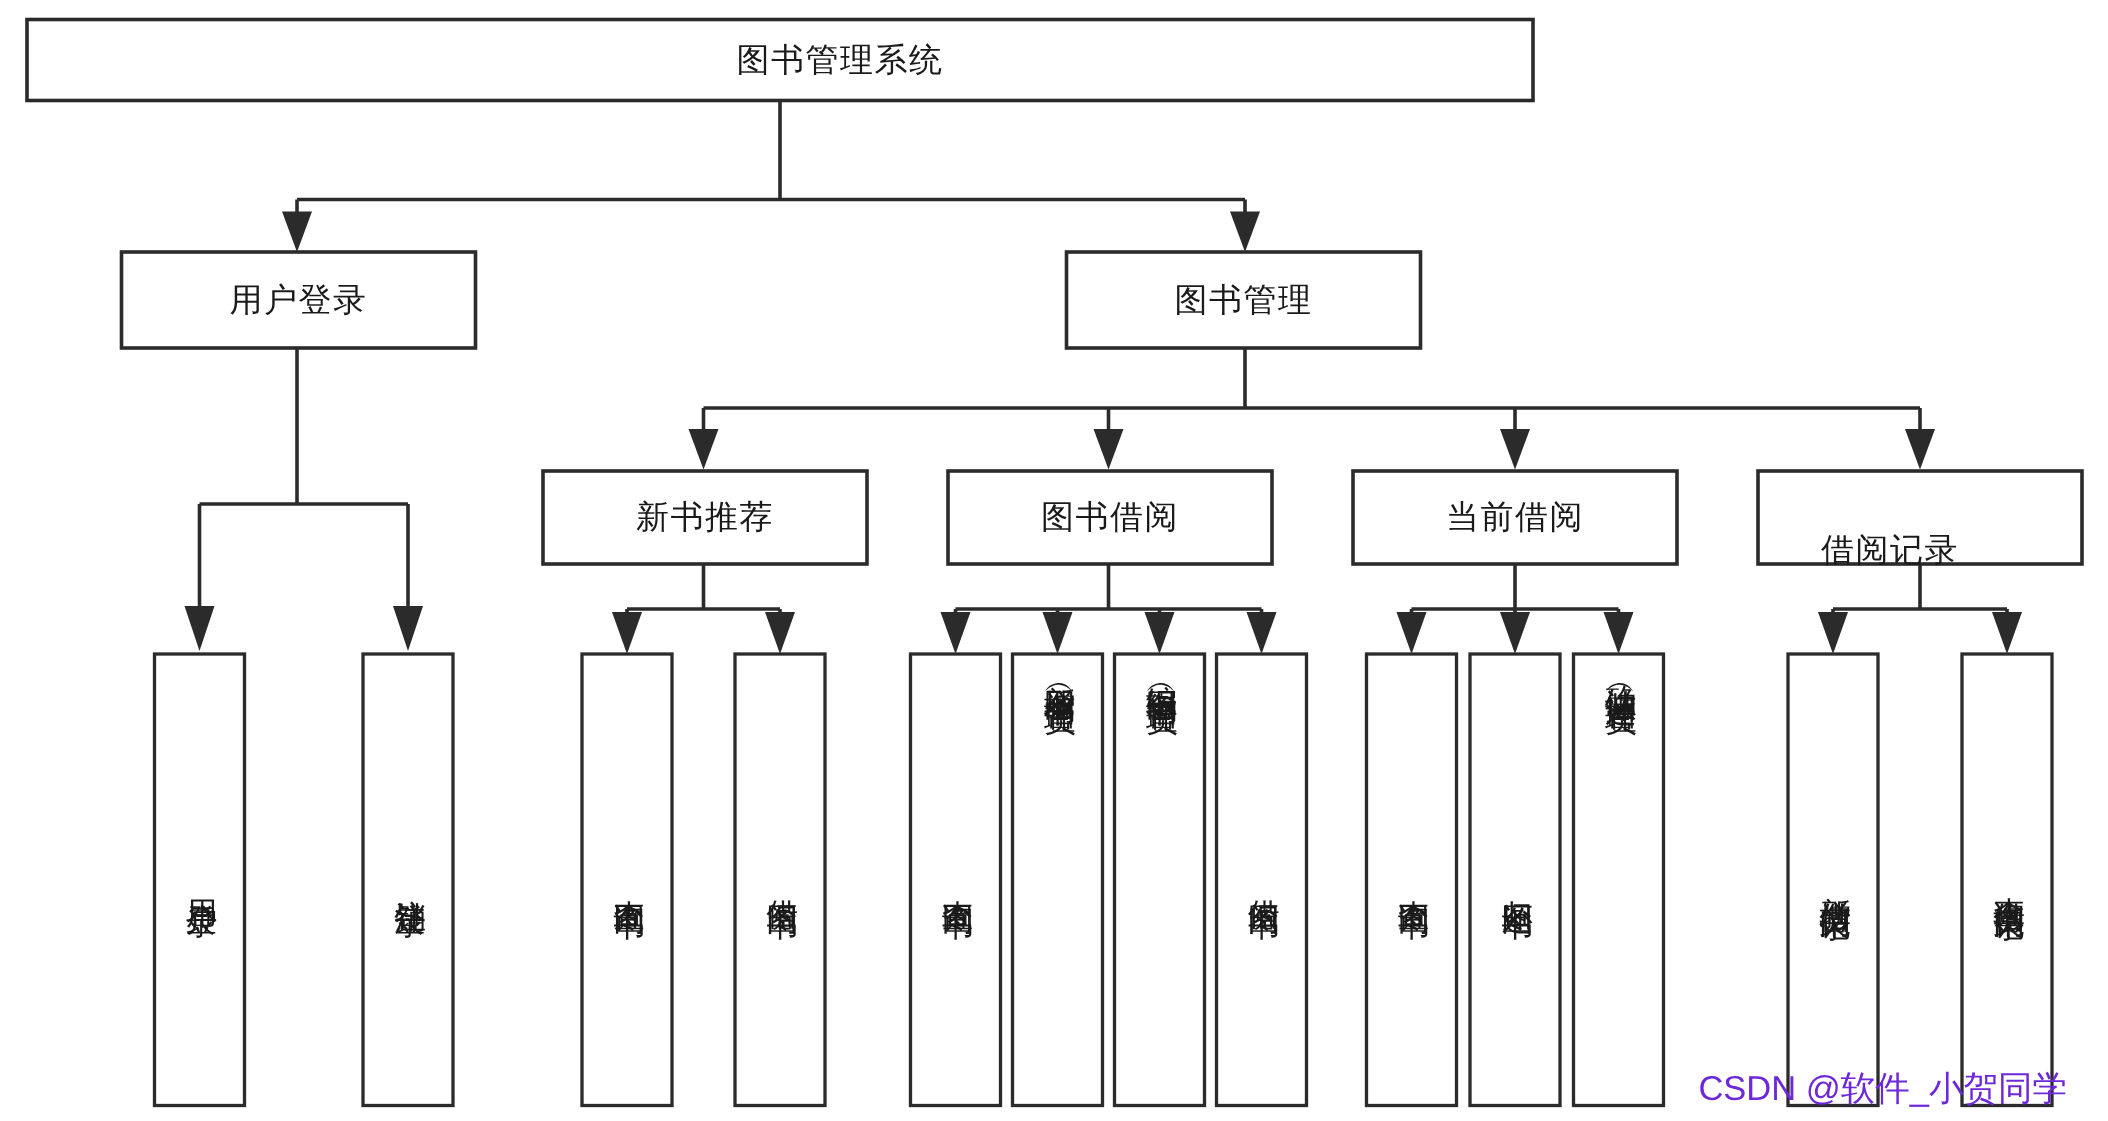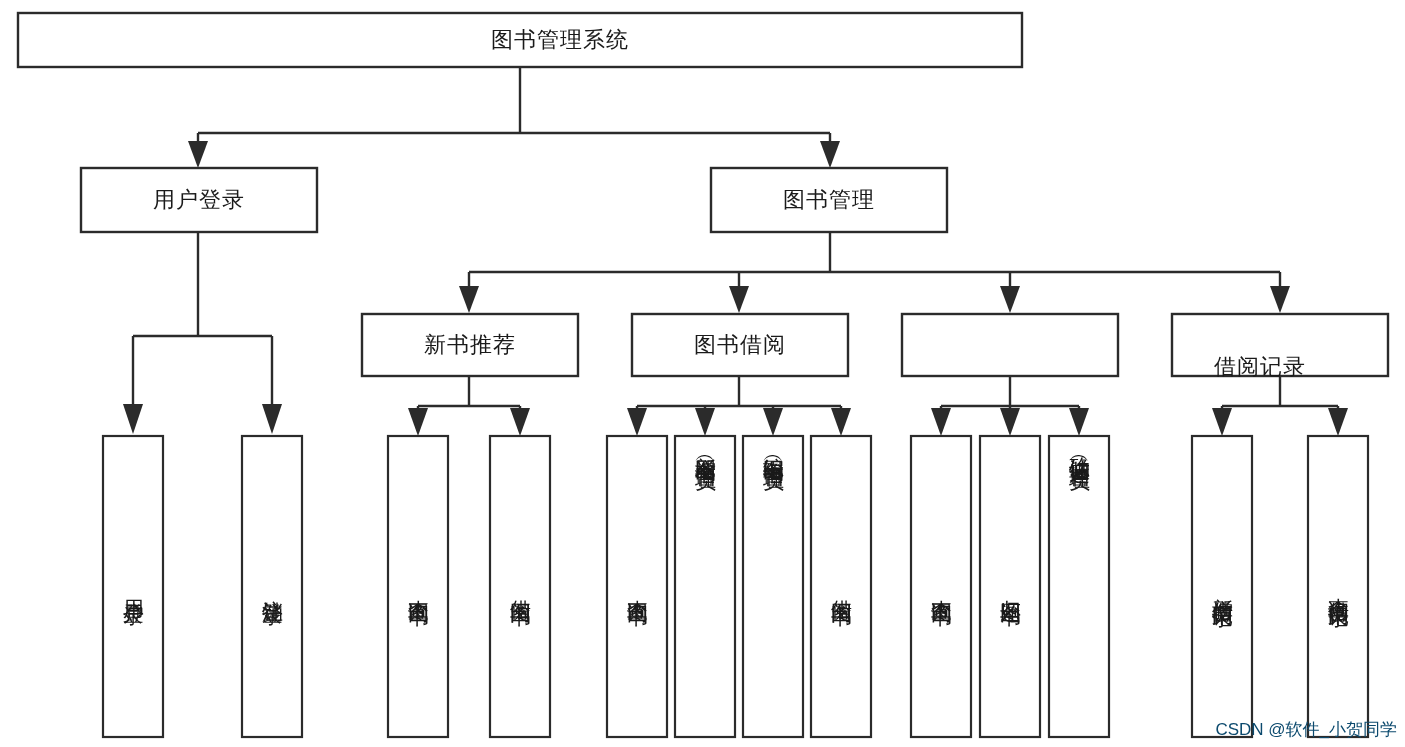--- a/index.html
+++ b/index.html
@@ -37,24 +37,24 @@
     stroke-width: 2.4;
     fill: none;
     stroke-linecap: butt;
   }
   .arrow-head {
     fill: #2b2b2b;
     stroke: none;
   }
   .watermark {
     position: absolute;
-    right: 8px;
+    right: 27px;
     bottom: 6px;
-    color: #0c4a6e;
-    font-size: 17px;
+    color: #6d28d9;
+    font-size: 23px;
     font-family: "Liberation Sans", "DejaVu Sans", sans-serif;
     white-space: nowrap;
     user-select: none;
   }
   .vtext-wrap {
     position: absolute;
     display: flex;
     align-items: center;
     justify-content: center;
     pointer-events: none;
@@ -202,20 +202,23 @@
   <div class="htext-wrap" style="left:711px; top:168px; width:236px; height:64px;font-family:Liberation Mono, monospace;">
     <span class="htext">图书管理</span>
   </div>
 
   <div class="htext-wrap" style="left:362px; top:314px; width:216px; height:62px;">
     <span class="htext">新书推荐</span>
   </div>
   <div class="htext-wrap" style="left:632px; top:314px; width:216px; height:62px;">
     <span class="htext">图书借阅</span>
   </div>
+  <div class="htext-wrap" style="left:902px; top:314px; width:216px; height:62px;">
+    <span class="htext">当前借阅</span>
+  </div>
   <div class="htext-wrap" style="left:1172px; top:314px; width:176px; height:62px;margin-top:22px;">
     <span class="htext">借阅记录</span>
   </div>
 
   <div class="vtext-wrap" style="left:103px; top:436px; width:60px; height:301px;">
     <span class="vtext">用户登录</span>
   </div>
   <div class="vtext-wrap" style="left:242px; top:436px; width:60px; height:301px;">
     <span class="vtext">注销登录</span>
   </div>

